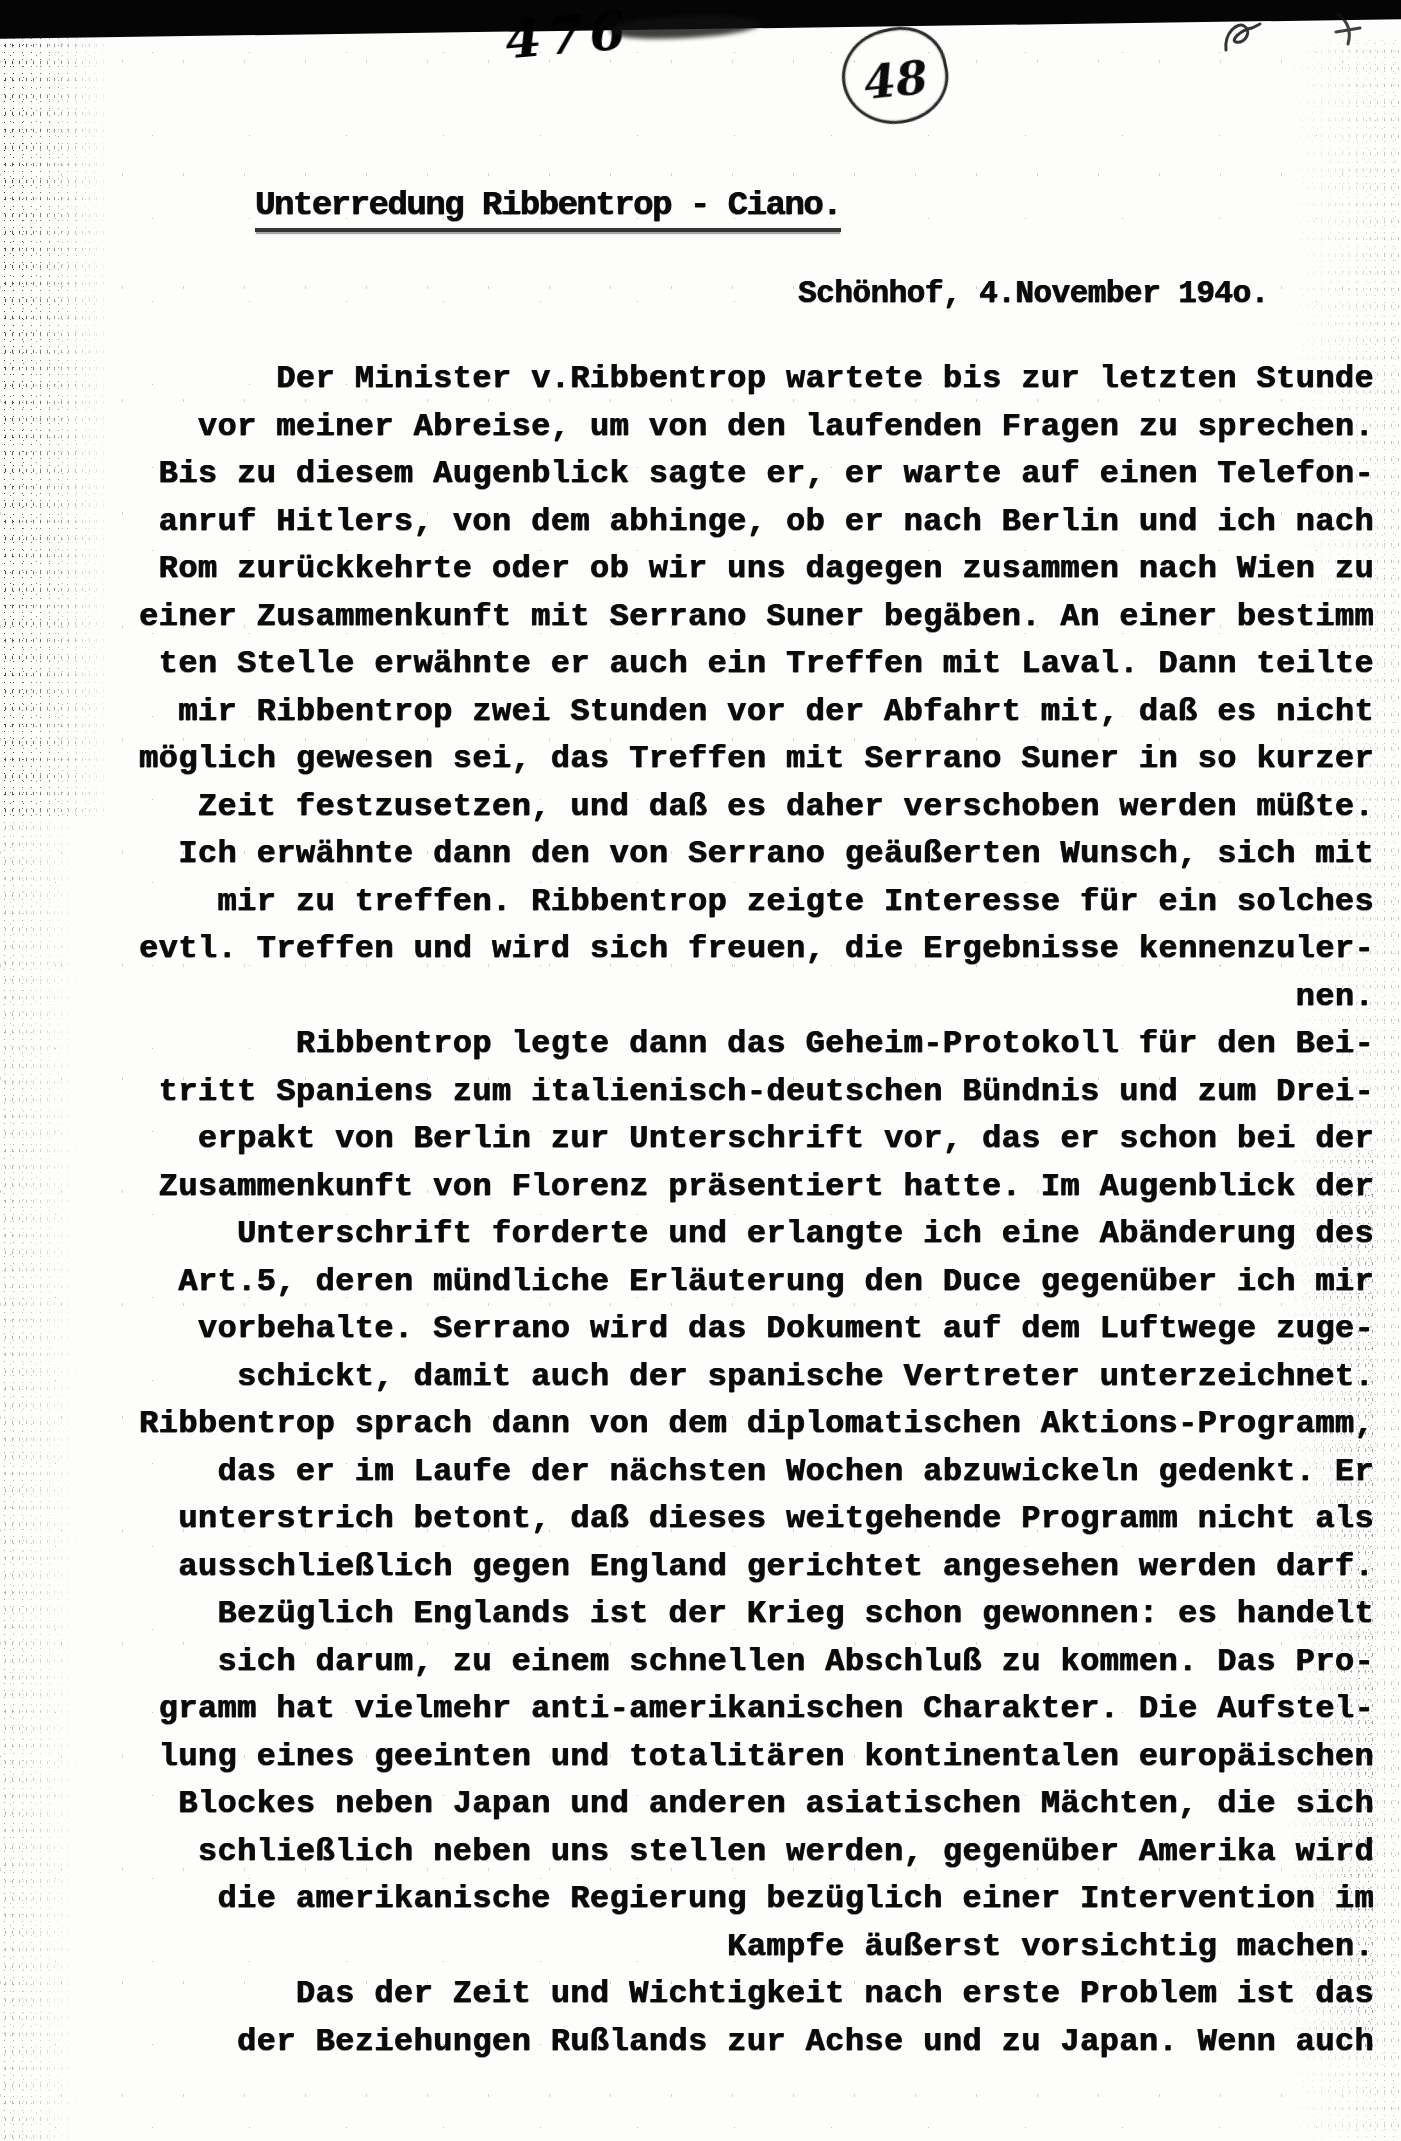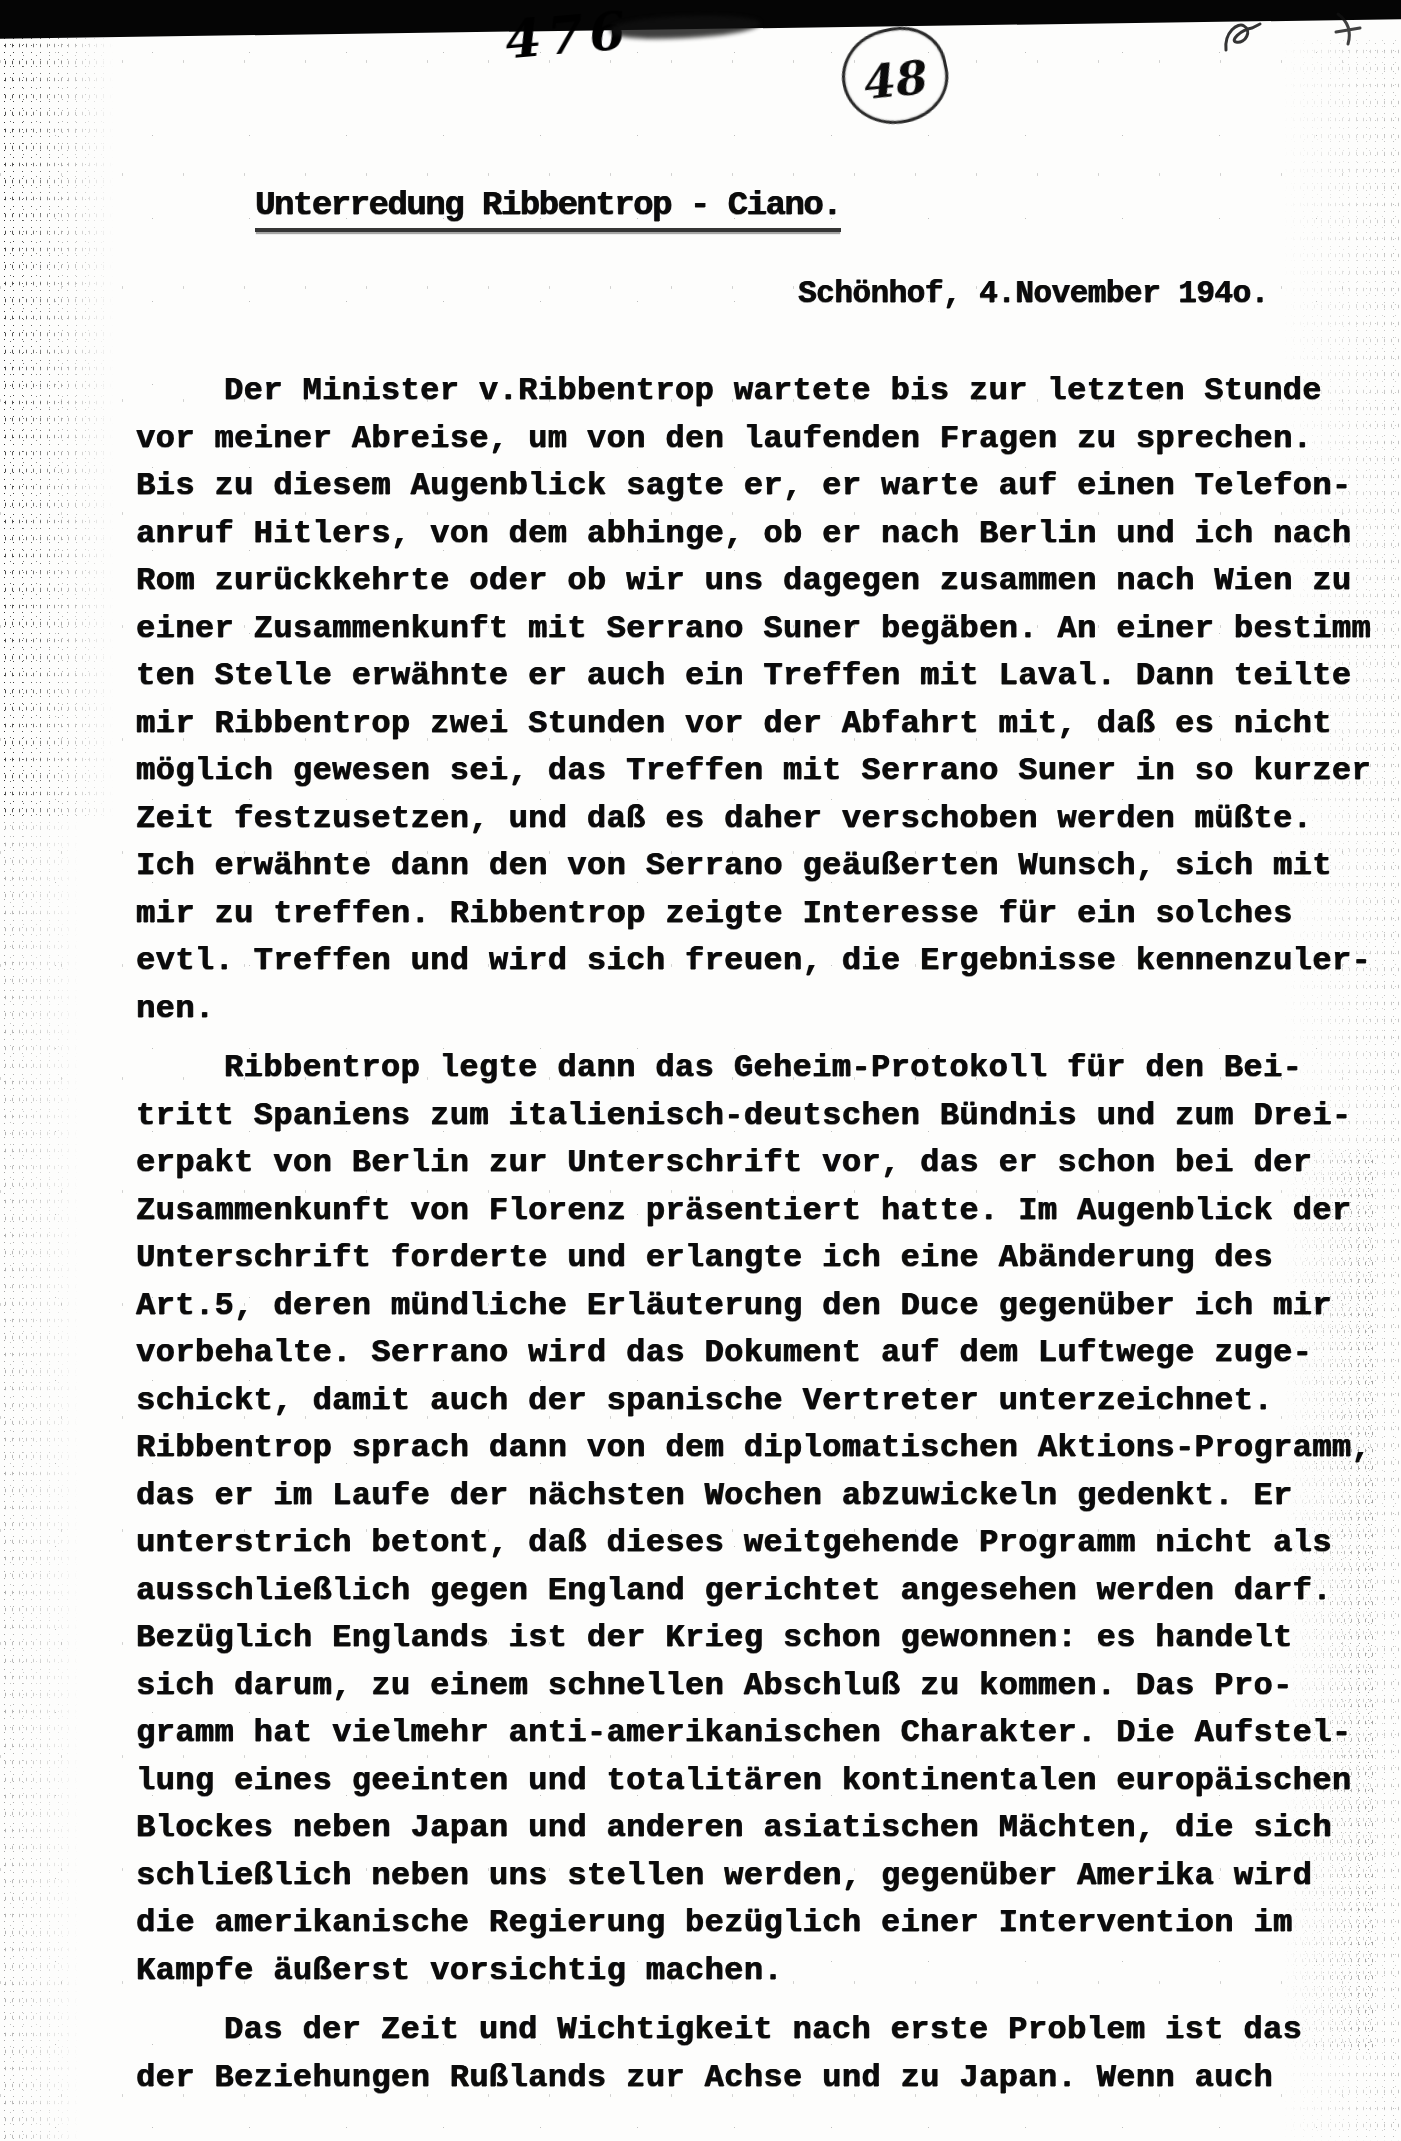--- a/index.html
+++ b/index.html
@@ -98,21 +98,21 @@
     box-shadow:0 3px 1px -1px rgba(0,0,0,.35);
   }
   .dateline{
     position:absolute;left:798px;top:276px;
     font-size:31px;letter-spacing:-0.5px;
   }
   .body-text{
     position:absolute;left:124px;top:355px;width:1250px;
     font-size:32px;line-height:47.5px;letter-spacing:.4px;
   }
-  .para{margin:12px;}
+  .para{margin:0;text-align:right;}
   .para.indent .line:first-child{padding-left:88px;}
 </style>
 </head>
 <body>
 
 <div class="page">
 
   <div class="noise-band noise-left-strong"></div>
   <div class="noise-band noise-left-full"></div>
   <div class="noise-band noise-right"></div>

